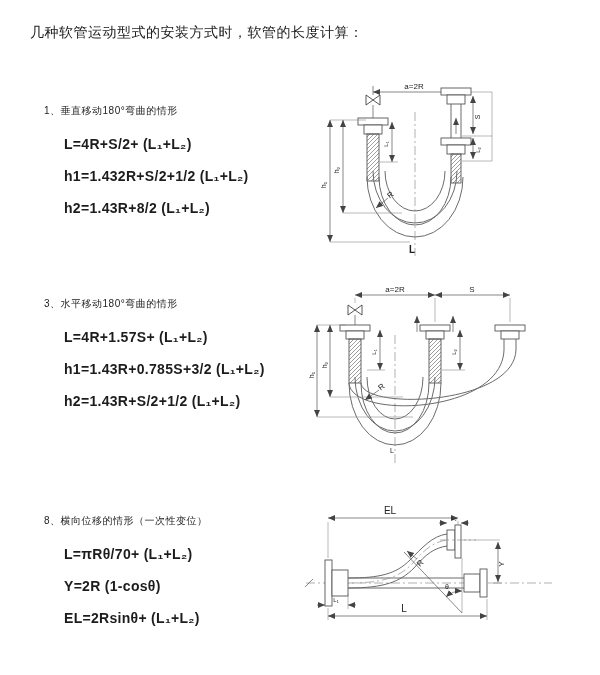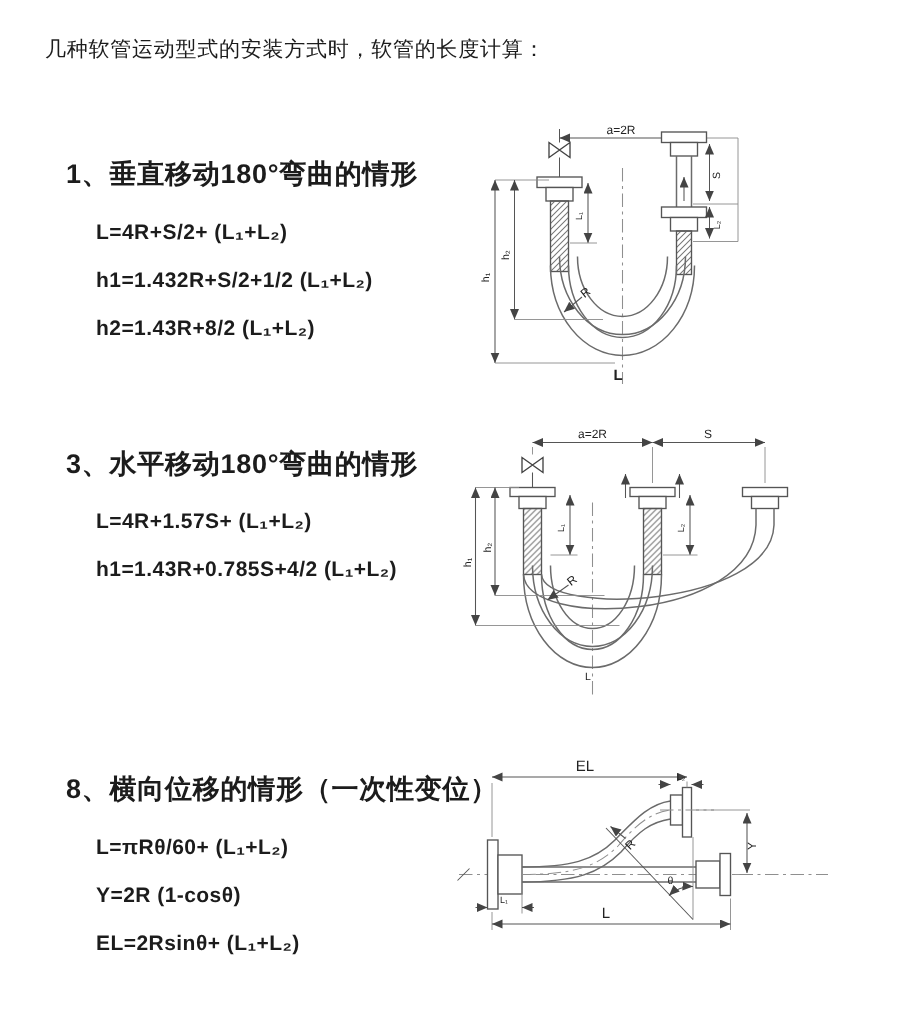--- a/index.html
+++ b/index.html
@@ -7,21 +7,21 @@
     width:600px;height:675px;position:relative;background:#ffffff;
     font-family:"Liberation Sans","DejaVu Sans",sans-serif;color:#1c1c1c;overflow:hidden;
   }
   .doc-title{
     position:absolute;left:30px;top:24px;font-size:14px;font-weight:400;letter-spacing:.5px;
   }
   .section{position:absolute;}
   .sec1{left:44px;top:104px;}
   .sec2{left:44px;top:297px;}
   .sec3{left:44px;top:514px;}
-  .sec-heading{font-size:18px;font-weight:700;letter-spacing:.5px;}
+  .sec-heading{font-size:10px;font-weight:400;letter-spacing:.5px;}
   .formulas{margin:10px 0 0 20px;padding:0;list-style:none;}
   .formulas li{font-size:14px;font-weight:700;line-height:32px;letter-spacing:.3px;white-space:nowrap;}
   .diagram{position:absolute;}
   .d1{left:310px;top:70px;}
   .d2{left:305px;top:280px;}
   .d3{left:300px;top:498px;}
   svg{display:block;}
   .hose{stroke:#6b6b6b;stroke-width:1;fill:none;}
   .dim{stroke:#555;stroke-width:.7;fill:none;}
   .ext{stroke:#8a8a8a;stroke-width:.6;fill:none;}
@@ -42,28 +42,29 @@
     <li>L=4R+S/2+ (L₁+L₂)</li>
     <li>h1=1.432R+S/2+1/2 (L₁+L₂)</li>
     <li>h2=1.43R+8/2 (L₁+L₂)</li>
   </ul>
 </div>
 
 <div class="section sec2">
   <div class="sec-heading">3、水平移动180°弯曲的情形</div>
   <ul class="formulas">
     <li>L=4R+1.57S+ (L₁+L₂)</li>
-    <li>h1=1.43R+0.785S+4/2 (L₁+L₂)</li>
+    <li>h1=1.43R+0.785S+3/2 (L₁+L₂)</li>
+    <li>h2=1.43R+S/2+1/2 (L₁+L₂)</li>
   </ul>
 </div>
 
 <div class="section sec3">
   <div class="sec-heading">8、横向位移的情形（一次性变位）</div>
   <ul class="formulas">
-    <li>L=πRθ/60+ (L₁+L₂)</li>
+    <li>L=πRθ/70+ (L₁+L₂)</li>
     <li>Y=2R (1-cosθ)</li>
     <li>EL=2Rsinθ+ (L₁+L₂)</li>
   </ul>
 </div>
 
 <svg class="diagram d1" width="280" height="190" viewBox="0 0 280 190">
   <defs>
     <marker id="arr" markerUnits="userSpaceOnUse" markerWidth="8" markerHeight="8" refX="7" refY="3" orient="auto-start-reverse">
       <path d="M0,0 L7,3 L0,6 z" fill="#444"></path>
     </marker>

